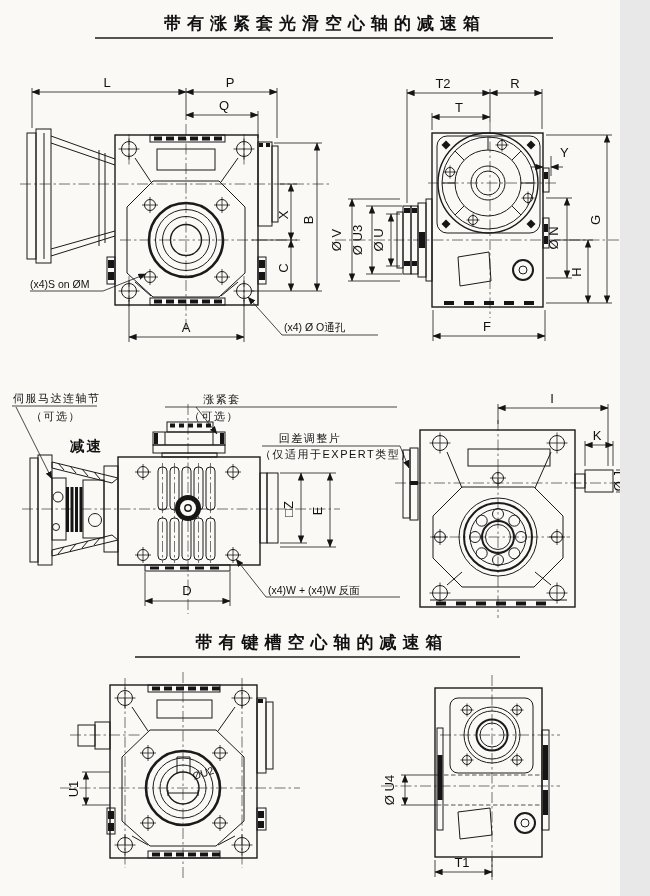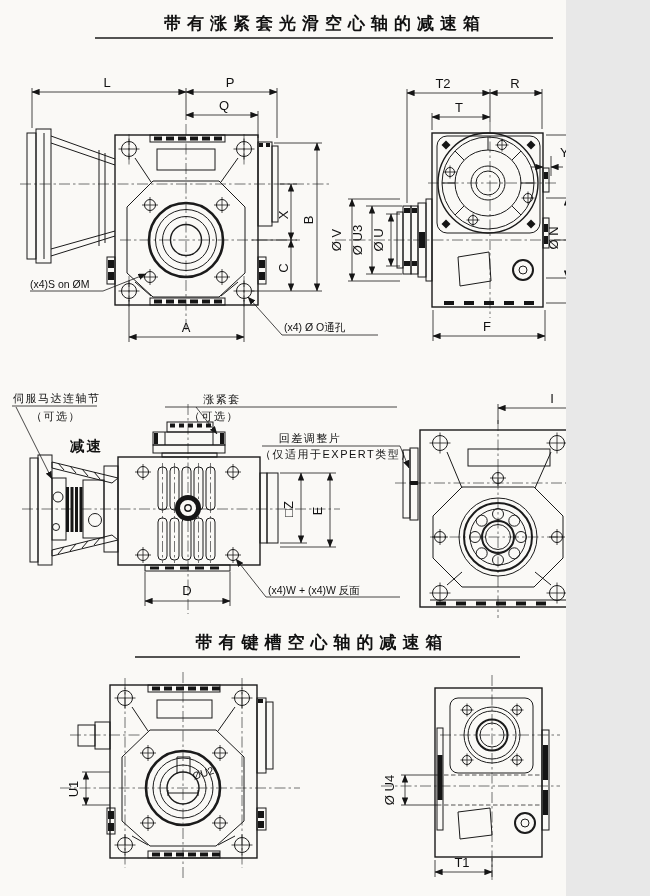--- a/index.html
+++ b/index.html
@@ -1,16 +1,16 @@
 <!DOCTYPE html>
 <html><head>
 <meta charset="utf-8">
 <style>
   html,body{margin:0;padding:0;background:#e8e8e8;}
-  .page{position:relative;width:566px;height:896px;background:#faf9f6;overflow:hidden;
+  .page{position:relative;width:620px;height:896px;background:#faf9f6;overflow:hidden;
         font-family:"Liberation Sans", sans-serif;}
   svg{position:absolute;left:0;top:0;}
   
   .ln{stroke:#1b1b1b;stroke-width:1;fill:none;}
   .ln2{stroke:#1b1b1b;stroke-width:1.4;fill:none;}
   .tk{stroke:#1b1b1b;stroke-width:2.6;fill:none;}
   .tk2{stroke:#1b1b1b;stroke-width:2;fill:none;}
   .dim{stroke:#1b1b1b;stroke-width:.8;fill:none;}
   .cl{stroke:#2a2a2a;stroke-width:.65;fill:none;stroke-dasharray:11 3 2.5 3;}
   .hid{stroke:#2a2a2a;stroke-width:.8;fill:none;stroke-dasharray:4.5 2.5;}

